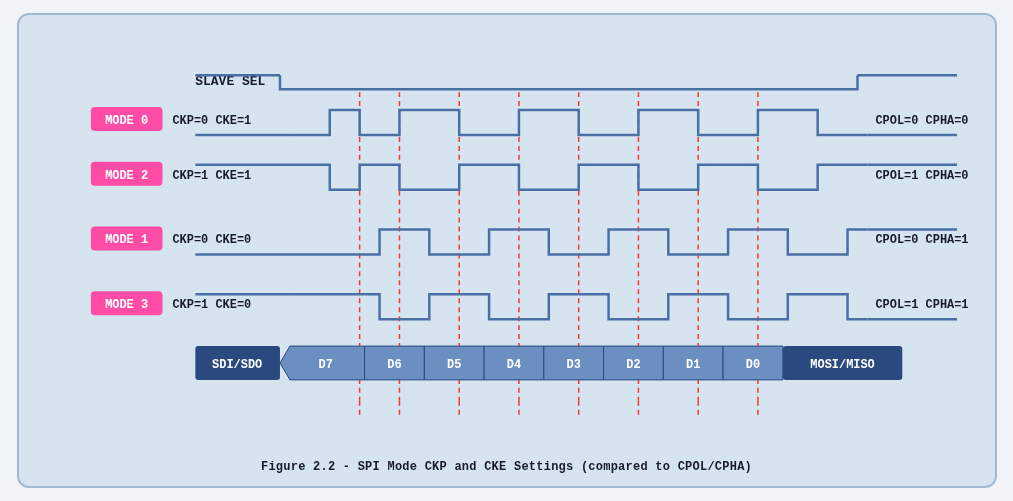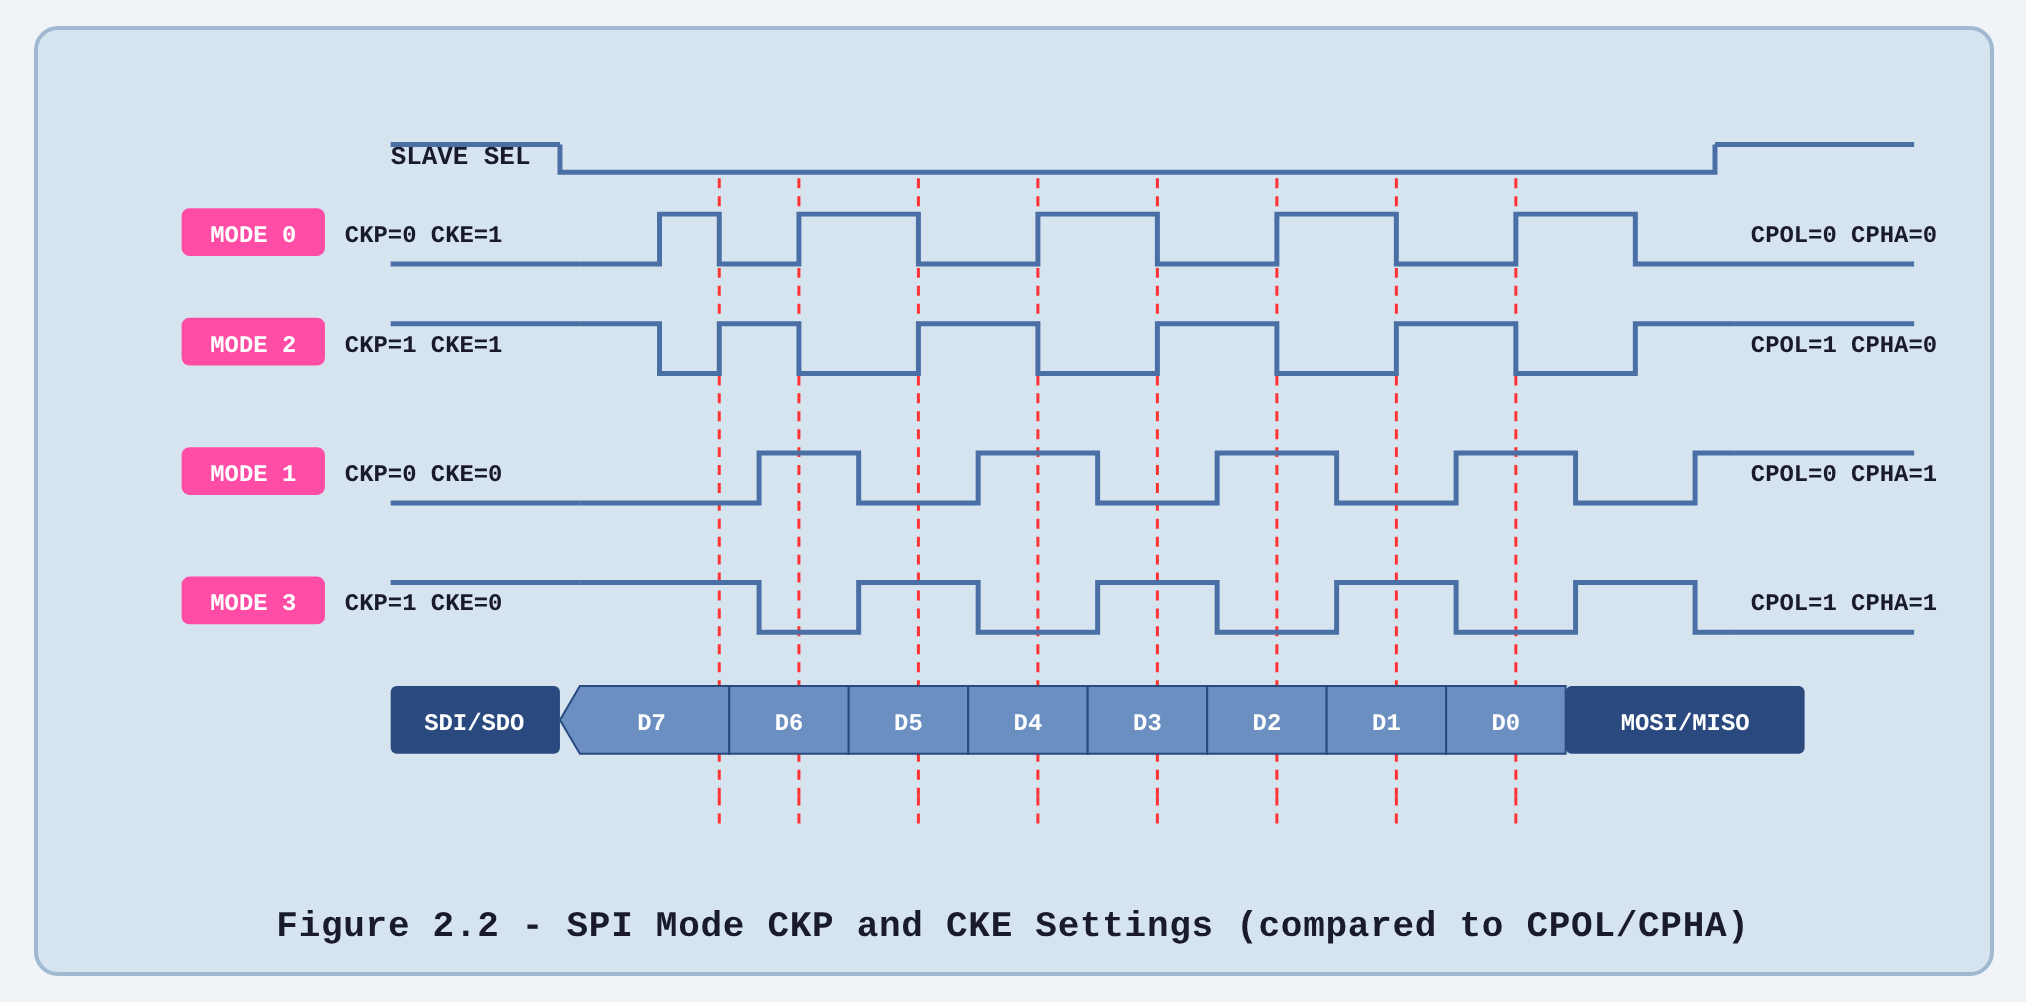--- a/index.html
+++ b/index.html
@@ -27,21 +27,21 @@
       width: 100%;
       flex: 1;
       position: relative;
     }
     svg.diagram {
       width: 100%;
       height: 100%;
     }
     .caption {
       margin-top: 10px;
-      font-size: 18px;
+      font-size: 12px;
       font-weight: bold;
       color: #1a1a2e;
       letter-spacing: 0.02em;
       font-family: 'Courier New', Courier, monospace;
     }
   </style>
 </head>
 <body>
 
 <div class="outer">

